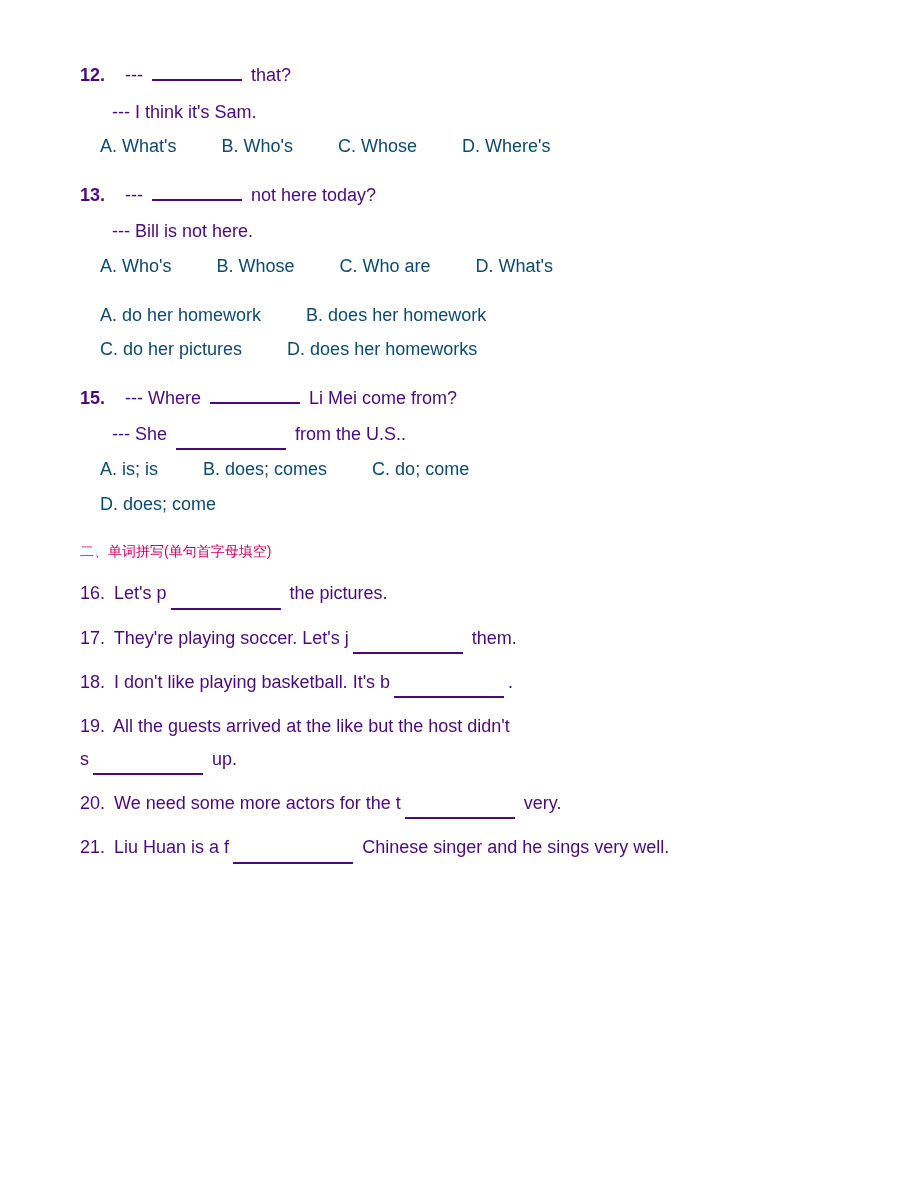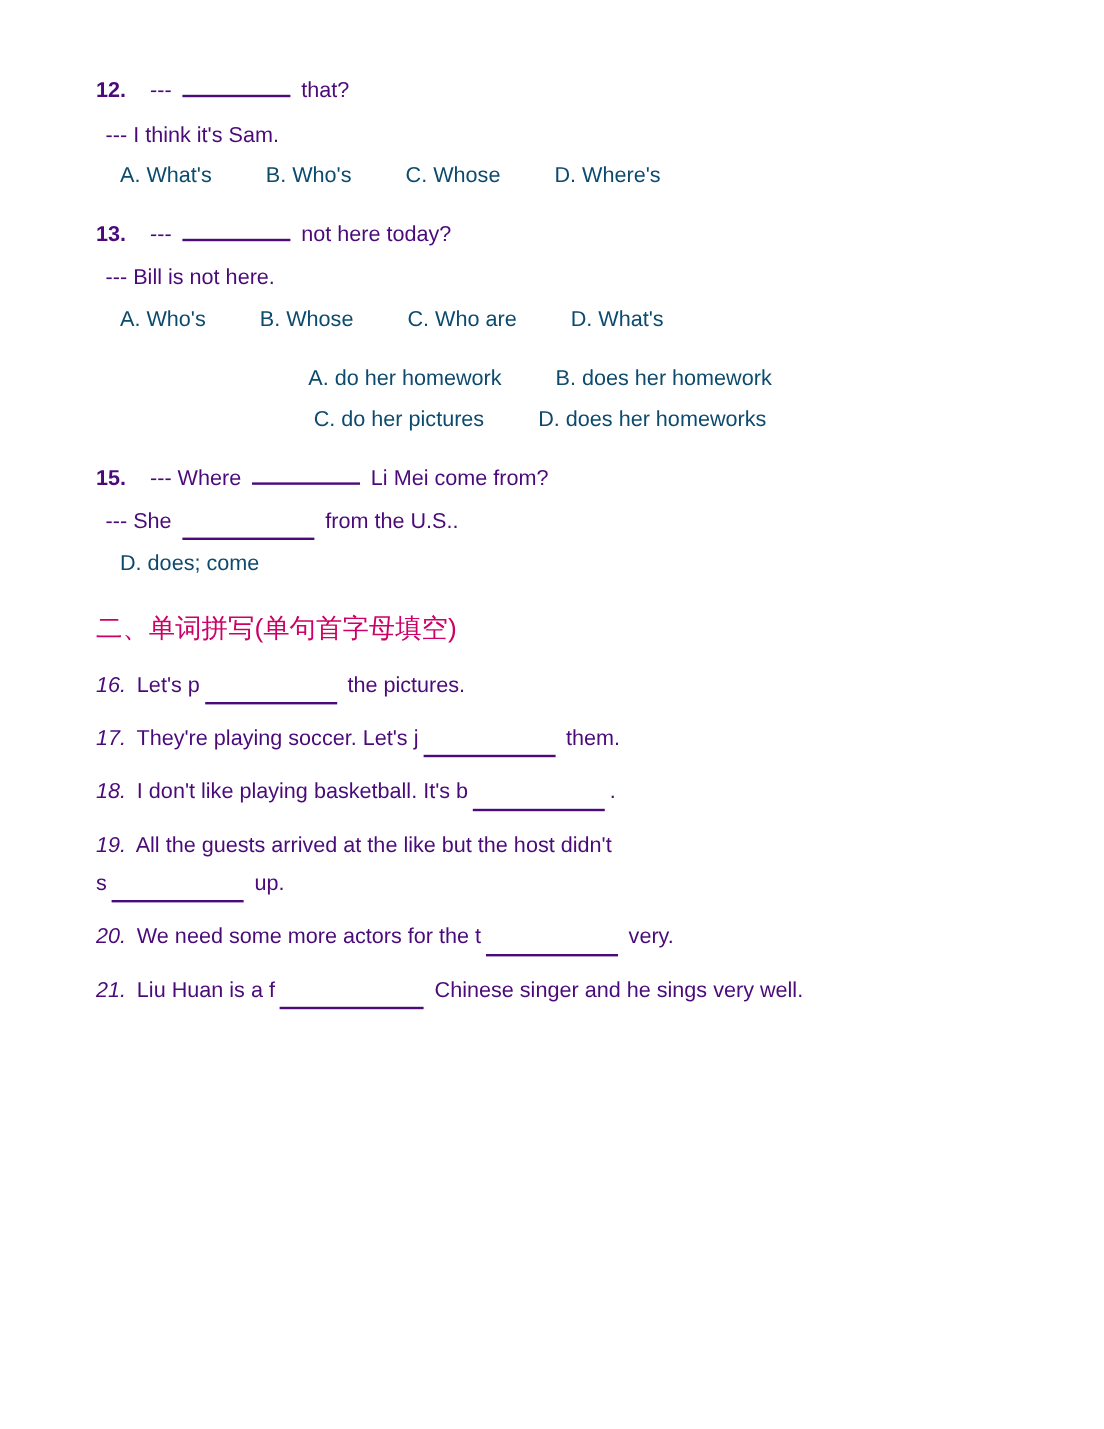--- a/index.html
+++ b/index.html
@@ -47,58 +47,56 @@
 
     .blank-long {
       min-width: 110px;
     }
 
     .blank-xl {
       min-width: 120px;
     }
 
     .answer-line {
-      margin-left: 8px;
+      margin-left: 32px;
       margin-bottom: 4px;
       color: #4a0a7a;
       line-height: 1.7;
     }
 
     .options-line {
       margin-left: 20px;
       margin-bottom: 4px;
       color: #0c4a6e;
       line-height: 1.7;
     }
 
     .option {
       display: inline-block;
       margin-right: 40px;
     }
 
     .section-title {
       color: #cc0066;
-      font-size: 22px;
+      font-size: 14px;
       margin: 24px 0 16px 0;
       font-weight: normal;
     }
 
     .fill-question {
       margin-bottom: 12px;
       line-height: 1.8;
       color: #4a0a7a;
     }
 
     .fill-question .qnum {
       margin-right: 4px;
-      font-style: italic;
     }
 
     .indent {
-      text-align: center;
     }
   </style>
 </head>
 <body>
 
 <div class="question-block">
   <div class="question-line">
     <span class="question-number">12.</span>
     <span>&nbsp;---&nbsp;</span>
     <span class="blank"></span>
@@ -144,20 +142,25 @@
   <div class="question-line">
     <span class="question-number">15.</span>
     <span>&nbsp;--- Where&nbsp;</span>
     <span class="blank"></span>
     <span>&nbsp;Li Mei come from?</span>
   </div>
   <div class="answer-line">
     --- She&nbsp;<span class="blank blank-long"></span>&nbsp;from the U.S..
   </div>
   <div class="options-line">
+    <span class="option">A. is; is</span>
+    <span style="margin-right:40px;" class="option">B. does; comes</span>
+    <span class="option">C. do; come</span>
+  </div>
+  <div class="options-line">
     <span class="option">D. does; come</span>
   </div>
 </div>
 
 <div class="section-title">二、单词拼写(单句首字母填空)</div>
 
 <div class="fill-question">
   <span class="qnum">16.</span>
   <span>Let's p</span><span class="blank blank-long"></span><span> the pictures.</span>
 </div>

